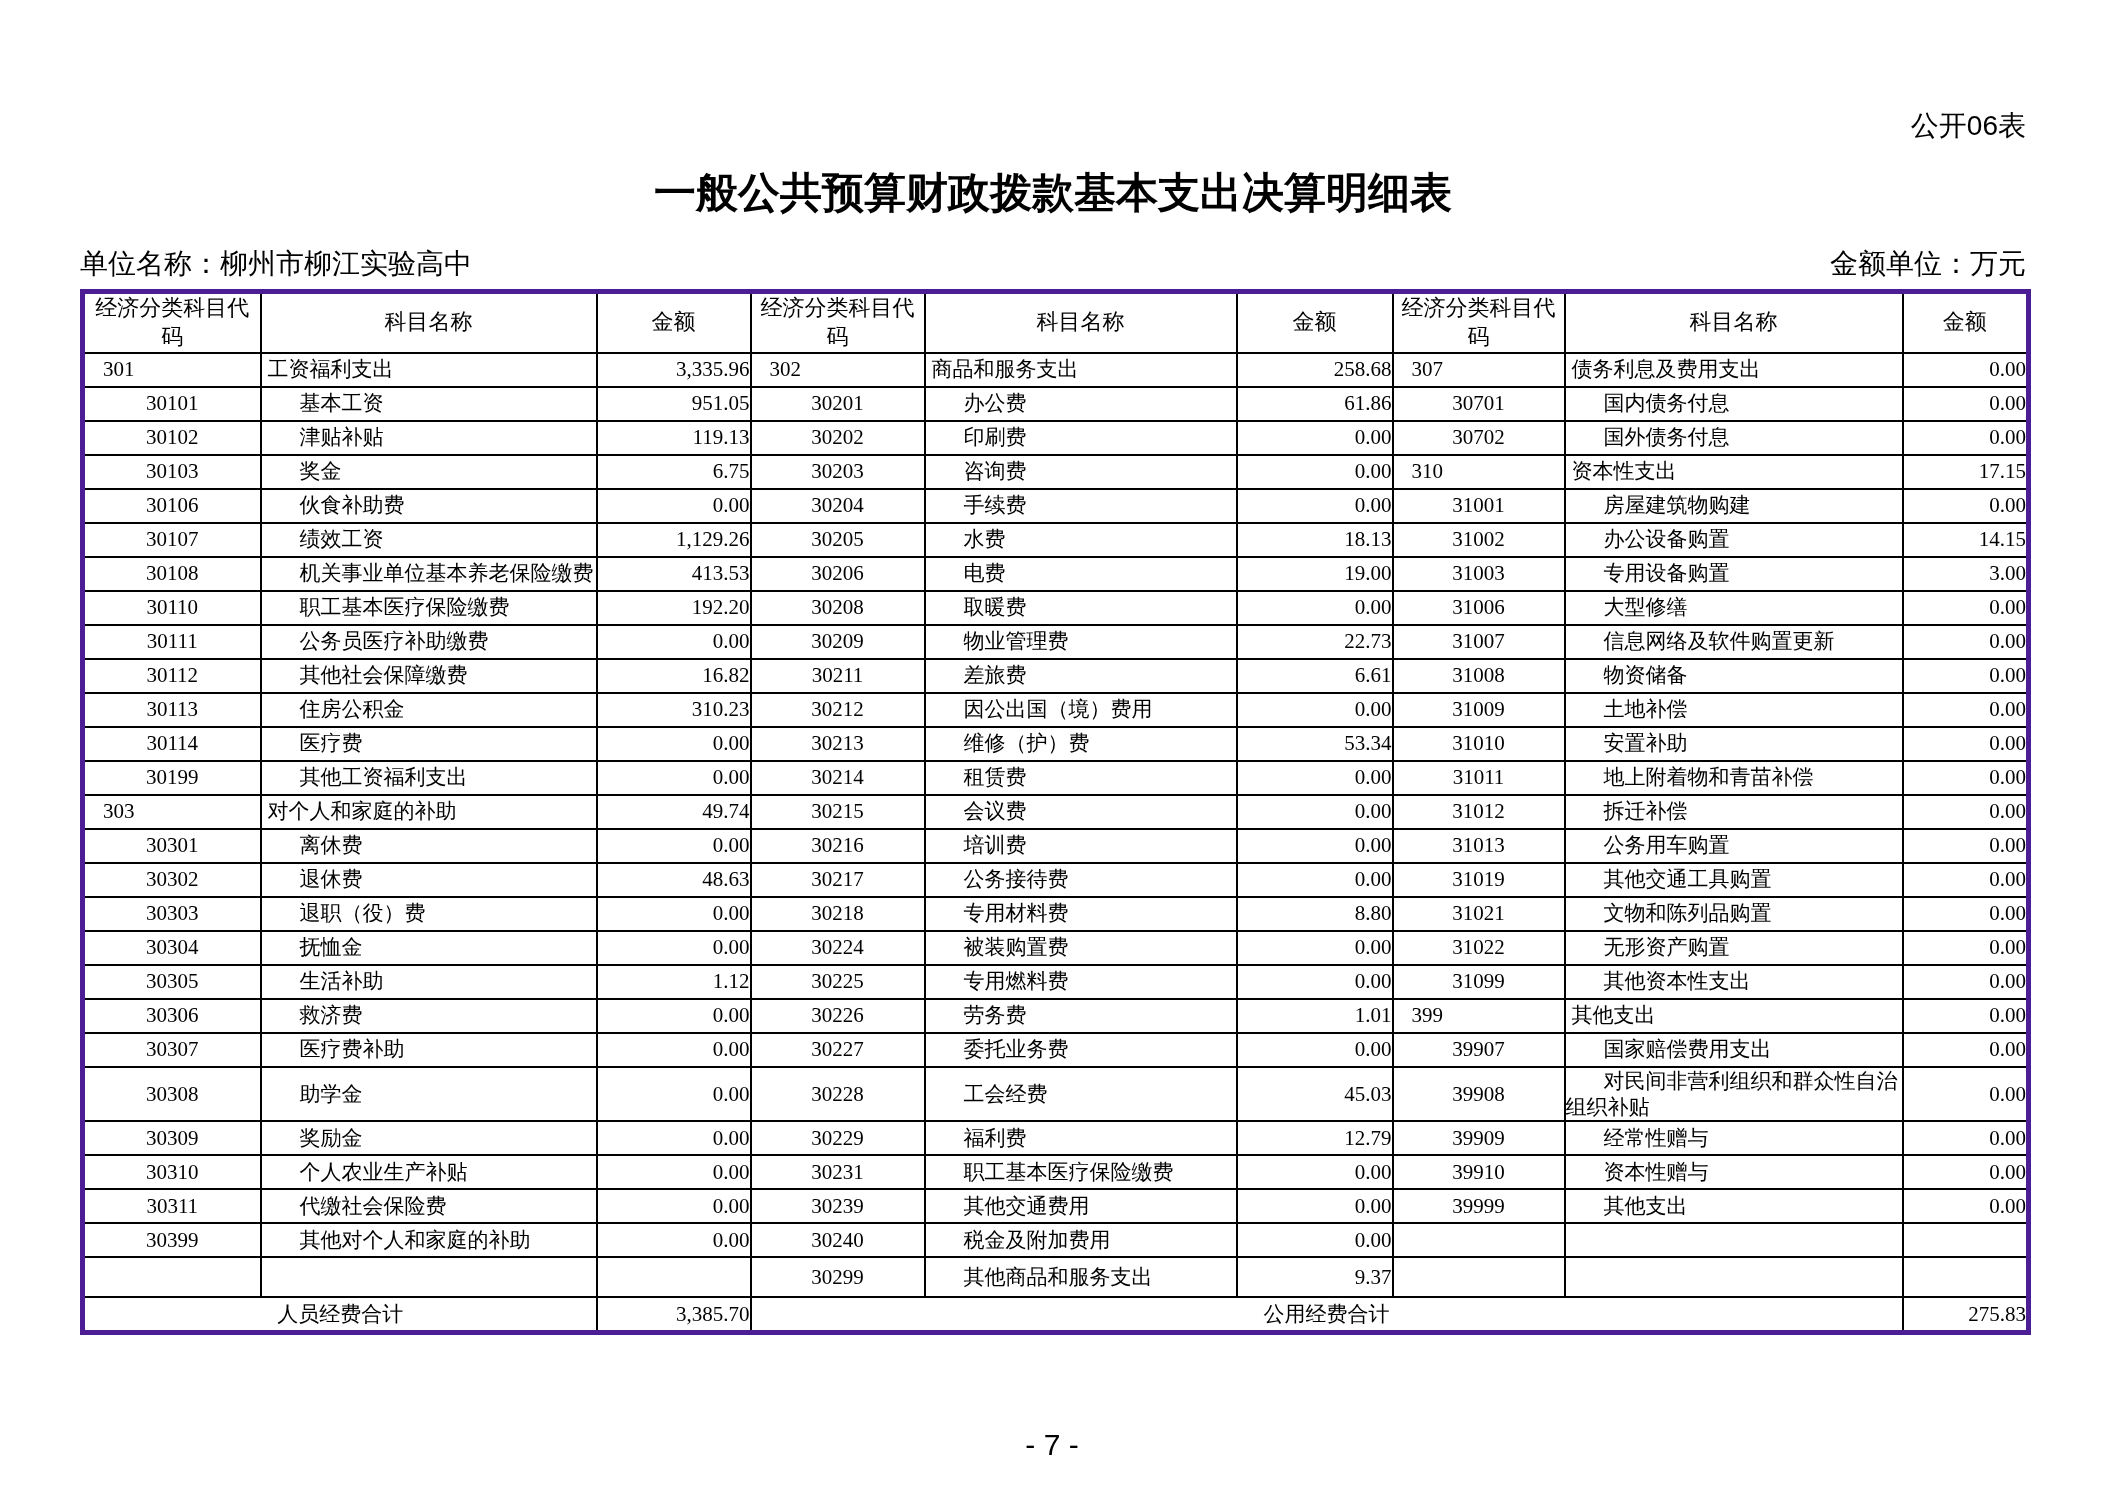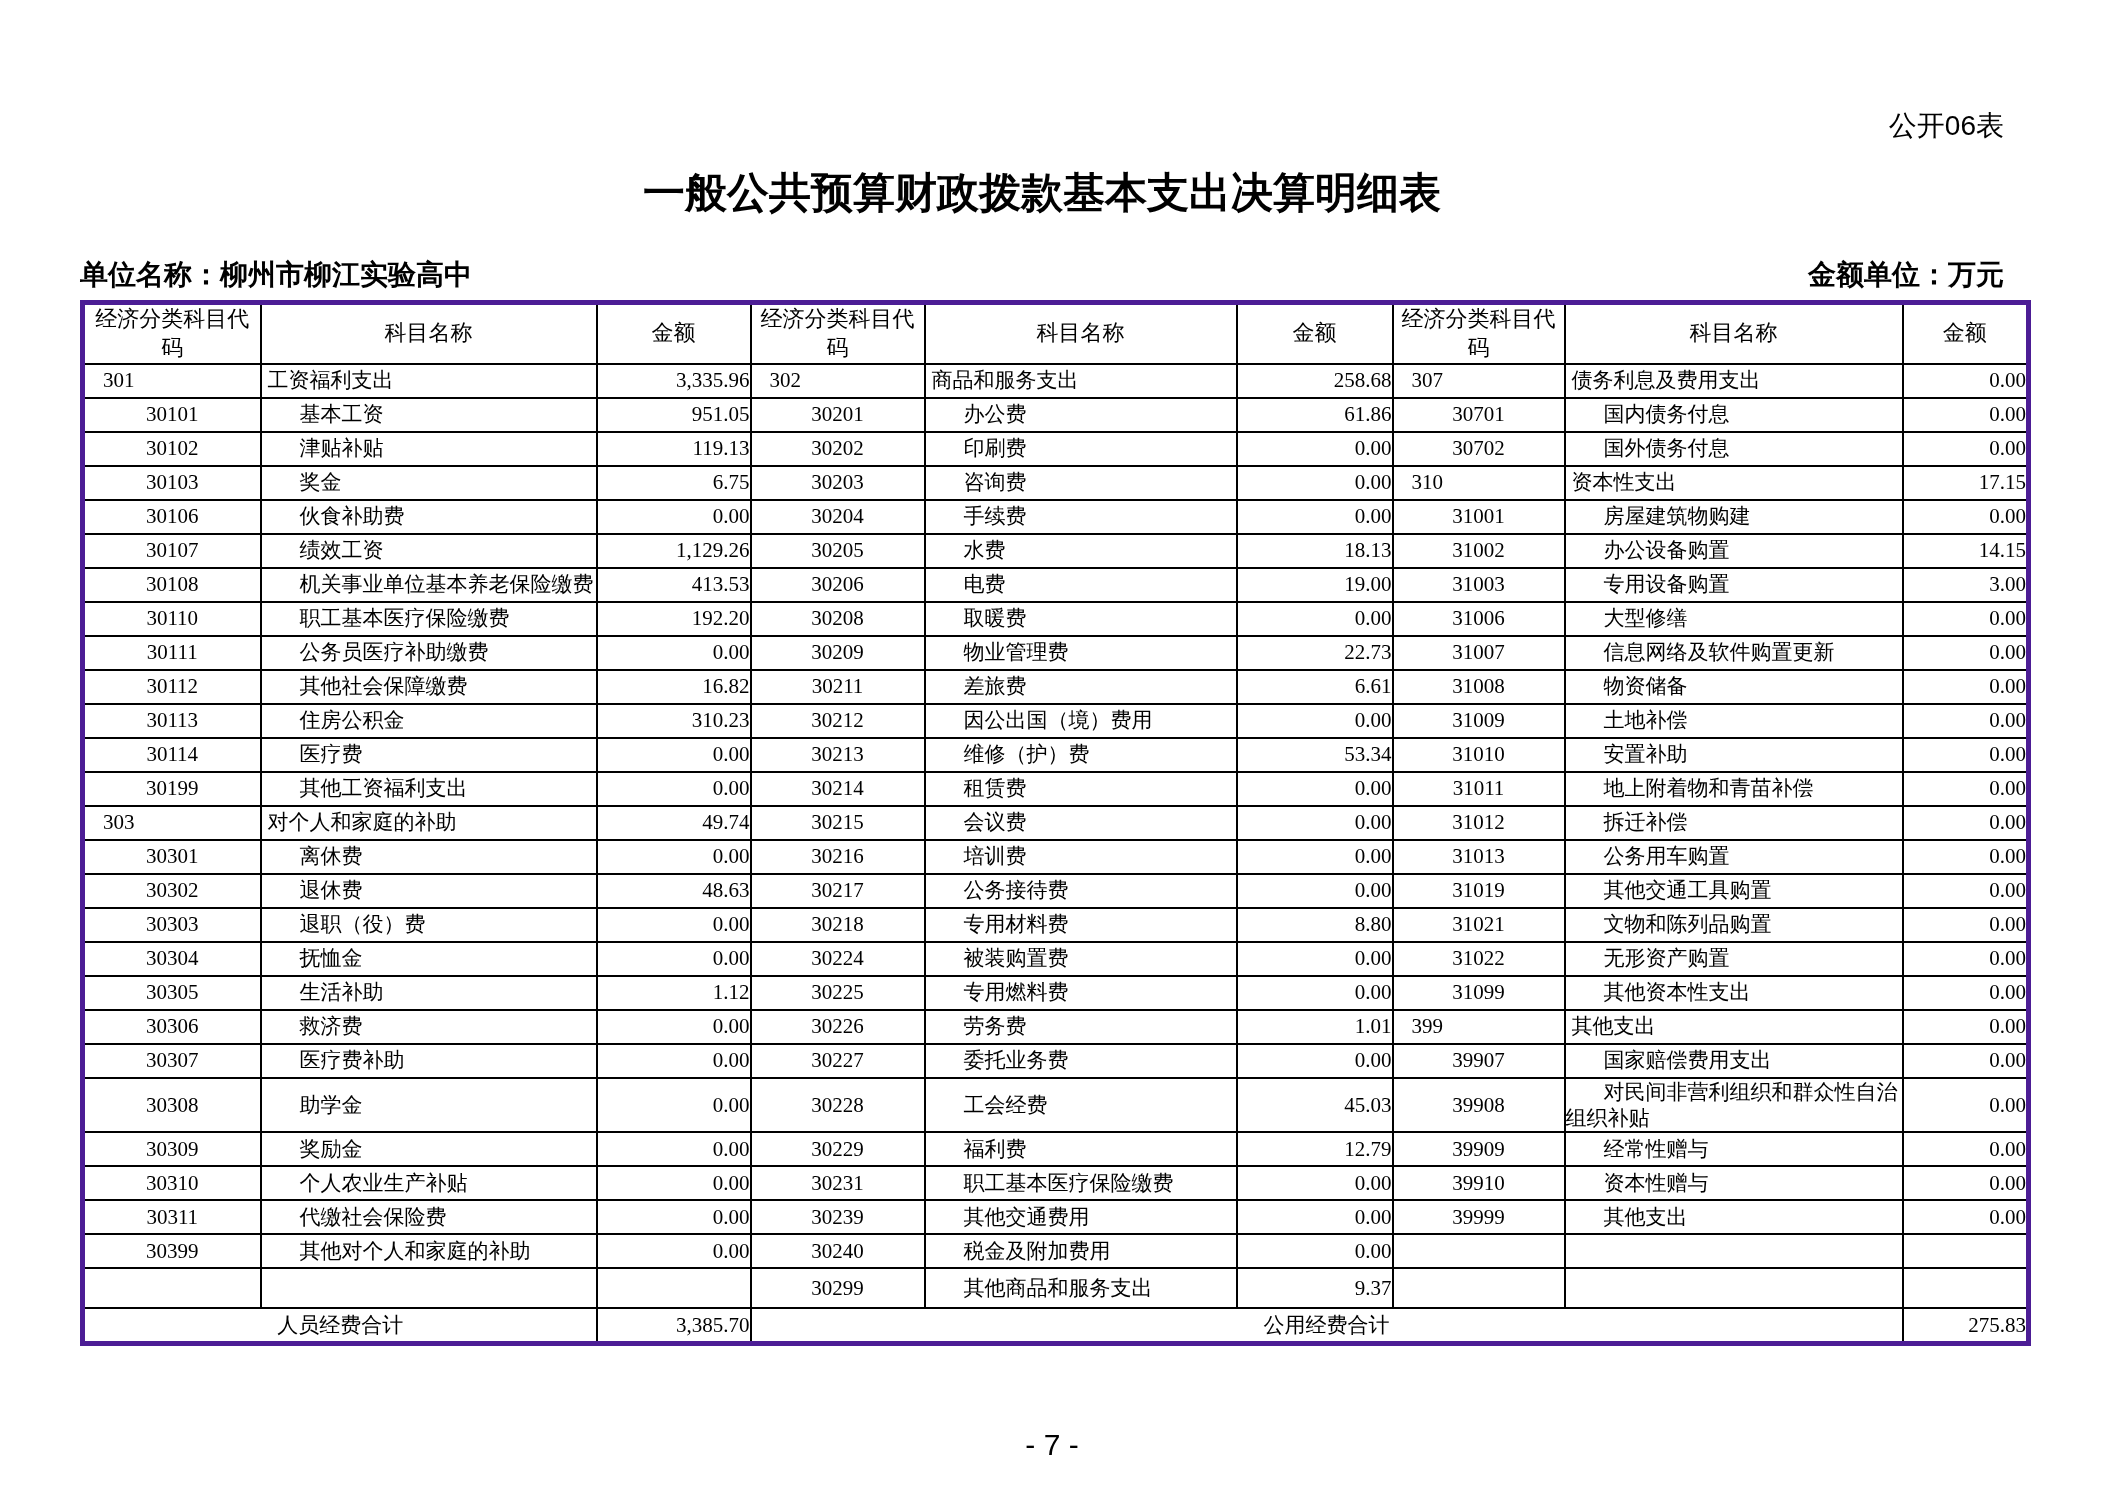--- a/index.html
+++ b/index.html
@@ -5,31 +5,31 @@
   html, body { margin: 0; padding: 0; }
   body {
     width: 2104px; height: 1488px;
     background: #ffffff; color: #000;
     font-family: "Liberation Sans", "DejaVu Sans", sans-serif;
     overflow: hidden;
   }
   .sheet {
     box-sizing: border-box;
     width: 2104px; height: 1488px;
-    padding: 112px 100px 0 80px;
+    padding: 112px 78px 0 80px;
     position: relative;
   }
   .form-tag { text-align: right; font-size: 28px; line-height: 1; }
   .doc-title {
     text-align: center; font-size: 42px; font-weight: bold;
     margin-top: 32px; line-height: 1;
   }
   .meta-row {
     display: flex; justify-content: space-between; align-items: flex-end;
-    font-size: 28px; margin-top: 44px; margin-bottom: 8px; line-height: 1.2; font-weight: bold;
+    font-size: 28px; margin-top: 33px; margin-bottom: 8px; line-height: 1.2;
   }
   table.budget {
     border-collapse: collapse; table-layout: fixed;
     width: 1946px; border: 5px solid #4c1d95;
     font-family: "Liberation Serif", "DejaVu Serif", serif;
   }
   table.budget th, table.budget td {
     border: 2px solid #000; padding: 0; overflow: hidden;
     word-break: break-all;
   }

